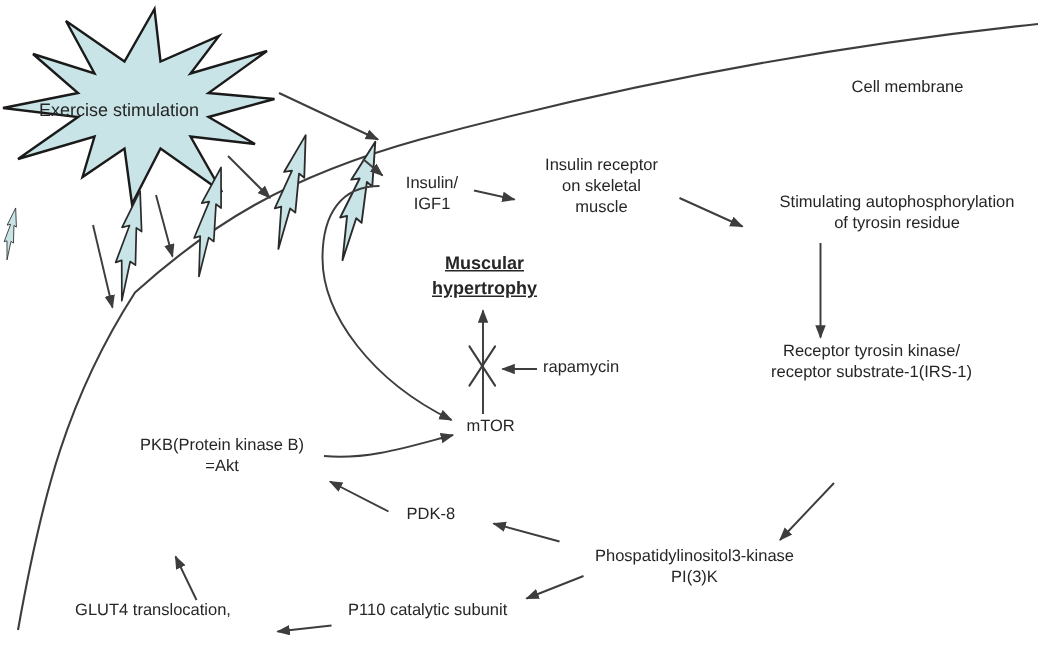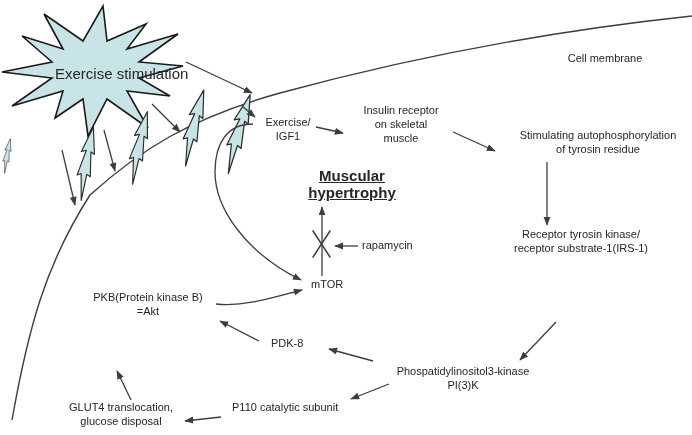--- a/index.html
+++ b/index.html
@@ -16,21 +16,21 @@
   .burst{fill:var(--shape,#c9e4e7);stroke:#1a1a1a;stroke-width:1.6;stroke-linejoin:miter;}
   .bolt{fill:var(--shape,#c9e4e7);stroke:#2a2a2a;stroke-width:1.2;stroke-linejoin:round;}
   .arrow{fill:none;stroke:var(--line,#3d3d3d);stroke-width:1.3;}
   .xmark{fill:none;stroke:var(--line,#3d3d3d);stroke-width:1.5;stroke-linecap:round;}
   .label{
     position:absolute;
     font-size:11px;line-height:14px;
     text-align:center;white-space:nowrap;
   }
   .label.left{text-align:left;}
-  .label.big{font-size:15px;line-height:17px;margin-left:29px;}
+  .label.big{font-size:12px;line-height:17px;}
   .label.bold{font-weight:bold;text-decoration:underline;}
 </style>
 </head>
 <body>
 
 <div id="stage" style="--shape: #c9e4e7; --line: #3d3d3d; --text: #262626; --bg: #ffffff;">
 
   <svg id="shapes" viewBox="0 0 692 435" xmlns="http://www.w3.org/2000/svg">
     <defs>
       <marker id="ah" markerUnits="userSpaceOnUse" markerWidth="10" markerHeight="8" refX="8.2" refY="3.5" orient="auto">
@@ -77,21 +77,21 @@
 
   <div class="label left big" style="left:26px;top:65px;">
     <div>Exercise stimulation</div>
   </div>
 
   <div class="label" style="left:545px;top:51px;width:120px;">
     <div>Cell membrane</div>
   </div>
 
   <div class="label" style="left:248px;top:115px;width:80px;">
-    <div>Exercise/</div>
+    <div>Insulin/</div>
     <div>IGF1</div>
   </div>
 
   <div class="label" style="left:341px;top:103px;width:120px;">
     <div>Insulin receptor</div>
     <div>on skeletal</div>
     <div>muscle</div>
   </div>
 
   <div class="label" style="left:498px;top:128px;width:200px;">
@@ -125,22 +125,21 @@
   <div class="label left" style="left:271px;top:336px;">
     <div>PDK-8</div>
   </div>
 
 
   <div class="label" style="left:373px;top:364px;width:180px;">
     <div>Phospatidylinositol3-kinase</div>
     <div>PI(3)K</div>
   </div>
 
-  <div class="label" style="left:51px;top:400px;width:140px;">
+  <div class="label" style="left:32px;top:400px;width:140px;">
     <div>GLUT4 translocation,</div>
-    <div>glucose disposal</div>
   </div>
 
   <div class="label left" style="left:232px;top:400px;">
     <div>P110 catalytic subunit</div>
   </div>
 
 </div>
 
 </body></html>

